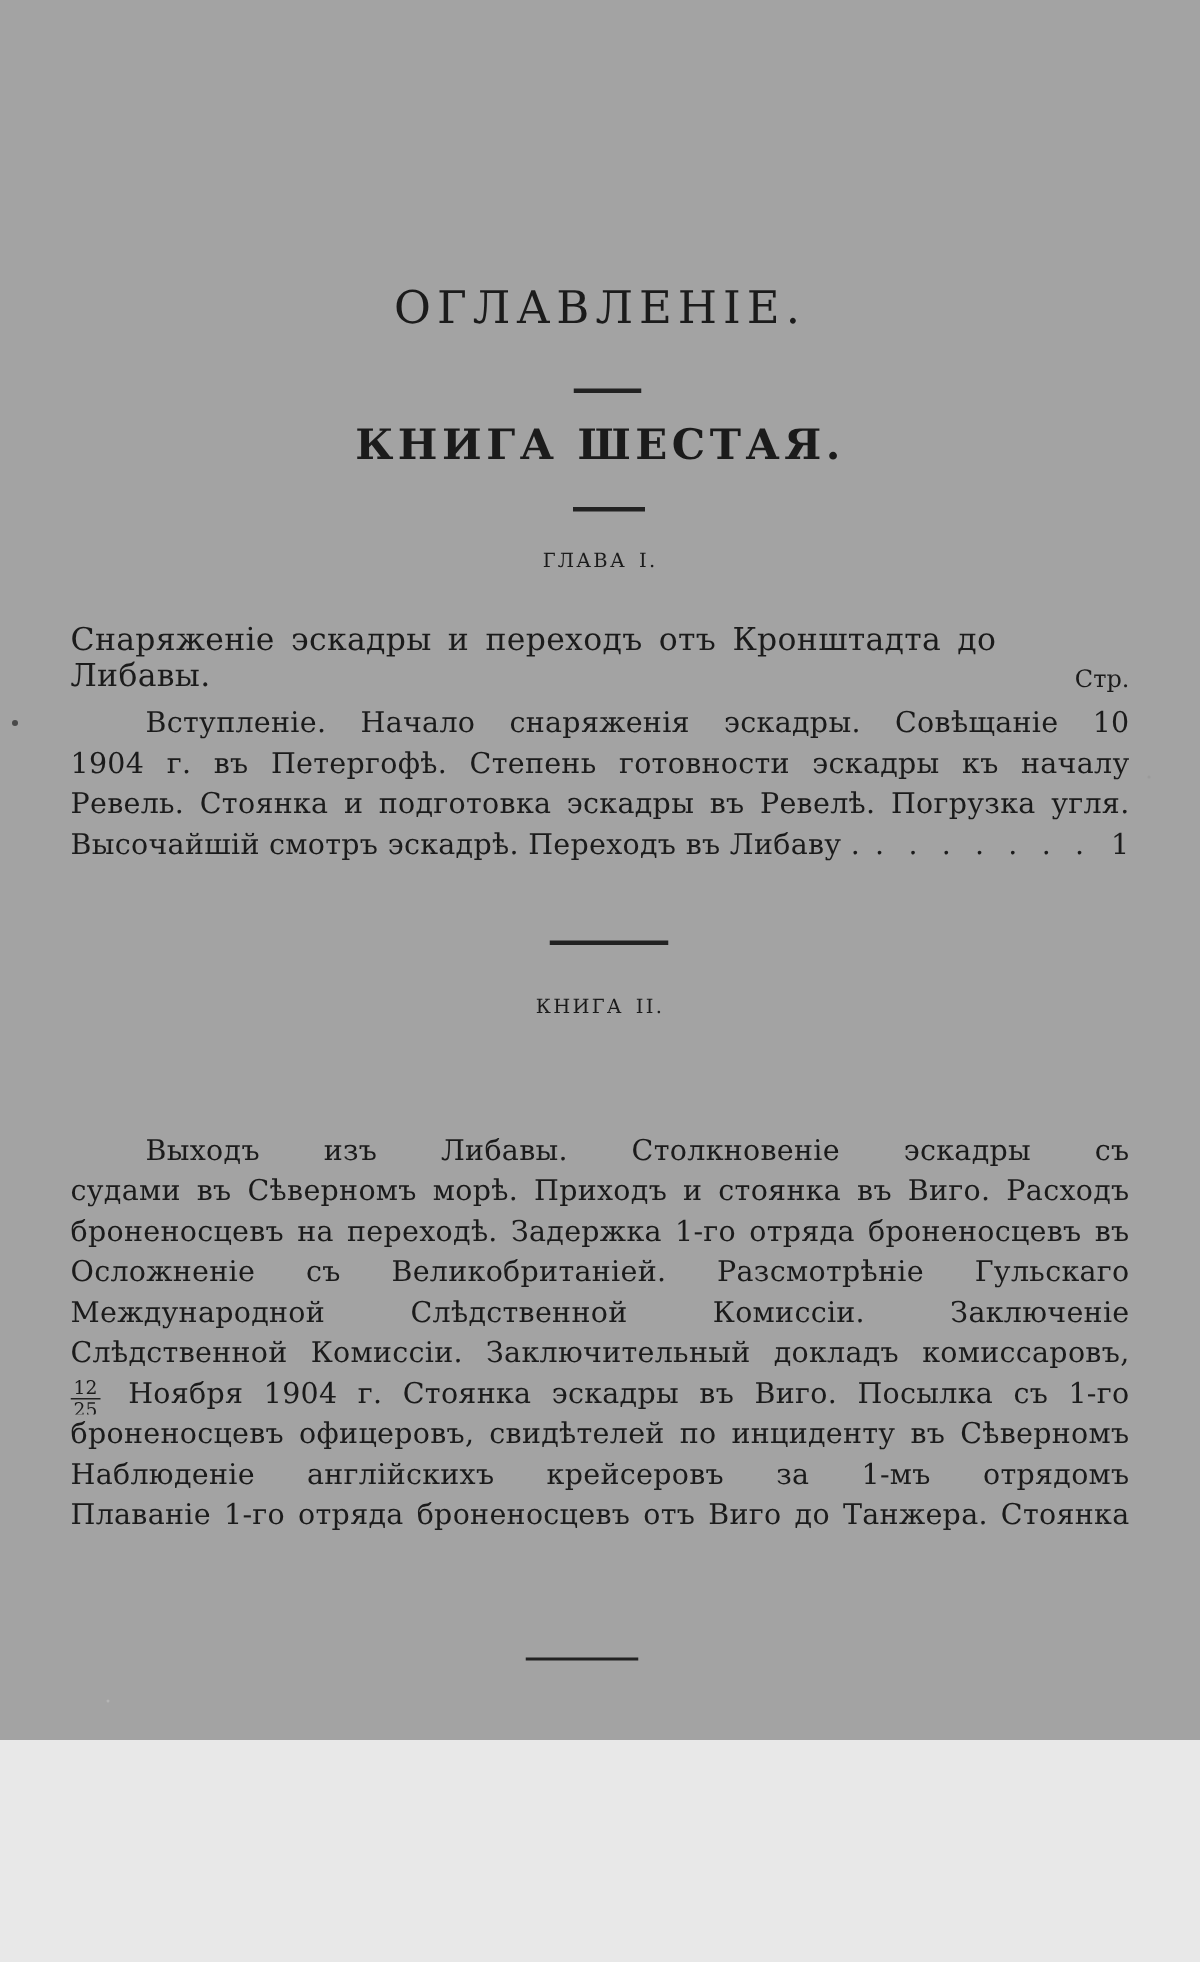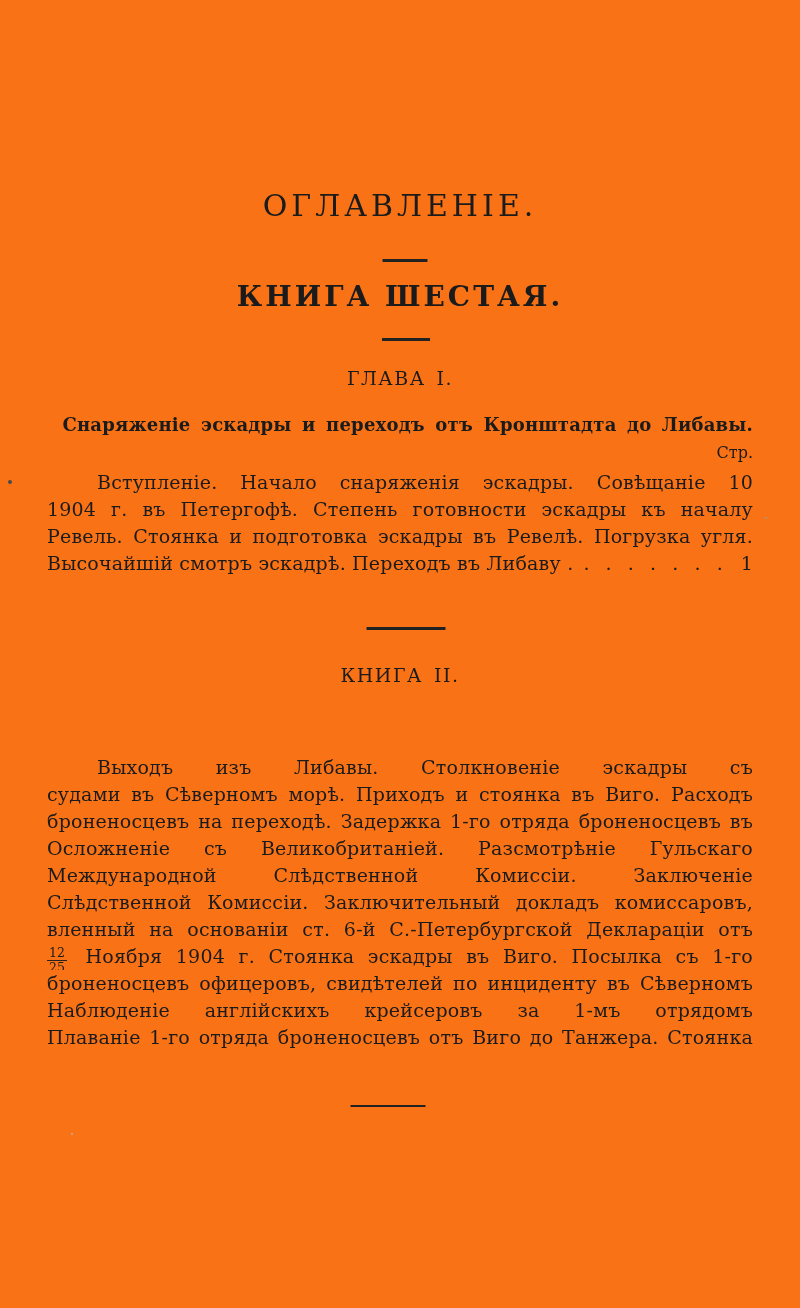--- a/index.html
+++ b/index.html
@@ -1,20 +1,20 @@
 <!DOCTYPE html>
 <html><head>
 <meta charset="utf-8">
 <style>
   html,body{margin:0;padding:0;background:#e8e8e8;}
   .page{
     position:relative;
-    width:800px;height:1308px;
+    width:800px;height:1160px;
     margin:0 auto;
-    background:#f97316;
+    background:#a3a3a3;
     color:#1b1b1b;
     font-family:"DejaVu Serif","Liberation Serif",serif;
     overflow:hidden;
   }
   .title{
     position:absolute;top:188px;left:47px;width:706px;
     margin:0;text-align:center;
     font-size:30px;font-weight:400;letter-spacing:4px;line-height:36px;
   }
   .book-heading{
@@ -26,28 +26,28 @@
     position:absolute;left:50%;
     background:#222;
   }
   .rule-top{top:259px;width:45px;height:3px;transform:translateX(calc(-50% + 5px));}
   .rule-book{top:338px;width:48px;height:3px;transform:translateX(calc(-50% + 6px));}
   .rule-ch1{top:627px;width:79px;height:3px;transform:translateX(calc(-50% + 6px));}
   .rule-bottom{top:1105px;width:75px;height:2px;transform:translateX(calc(-50% - 12px));}
   .chapter-label{
     position:absolute;left:47px;width:706px;
     margin:0;text-align:center;
-    font-size:19px;font-weight:400;letter-spacing:1.5px;
+    font-size:13px;font-weight:400;letter-spacing:1.5px;
   }
   .ch1-label{top:367px;}
   .ch2-label{top:664px;}
   .chapter-title{
     position:absolute;left:47px;width:706px;
-    margin:0;text-align:right;
-    font-size:18px;font-weight:700;word-spacing:4px;letter-spacing:0.2px;
+    margin:0;text-align:left;
+    font-size:21px;font-weight:400;word-spacing:4px;letter-spacing:0.2px;
   }
   .ch1-title{top:414px;}
   .ch2-title{top:711px;}
   .col-header{
     position:absolute;top:443px;right:47px;
     font-size:16px;
   }
   .para{
     position:absolute;left:47px;width:706px;
     font-size:19px;line-height:27px;
@@ -120,21 +120,20 @@
 
 
   <div class="para para2">
     <div class="lines">
         <div class="jline">Выходъ изъ Либавы. Столкновеніе эскадры съ подозрительными</div>
         <div class="jline">судами въ Сѣверномъ морѣ. Приходъ и стоянка въ Виго. Расходъ угля</div>
         <div class="jline">броненосцевъ на переходѣ. Задержка 1-го отряда броненосцевъ въ Виго.</div>
         <div class="jline">Осложненіе съ Великобританіей. Разсмотрѣніе Гульскаго инцидента въ</div>
         <div class="jline">Международной Слѣдственной Комиссіи. Заключеніе Международной</div>
         <div class="jline">Слѣдственной Комиссіи. Заключительный докладъ комиссаровъ, соста-</div>
-        <div class="jline">вленный на основаніи ст. 6-й С.-Петербургской Деклараціи отъ</div>
         <div class="jline"><span class="frac"><span>12</span><span>25</span></span> Ноября 1904 г. Стоянка эскадры въ Виго. Посылка съ 1-го отряда</div>
         <div class="jline">броненосцевъ офицеровъ, свидѣтелей по инциденту въ Сѣверномъ морѣ.</div>
         <div class="jline">Наблюденіе англійскихъ крейсеровъ за 1-мъ отрядомъ броненосцевъ.</div>
         <div class="jline">Плаваніе 1-го отряда броненосцевъ отъ Виго до Танжера. Стоянка</div>
       </div>
   </div>
 
   <div class="rule rule-bottom"></div>
 
   <div class="speck speck1"></div>

